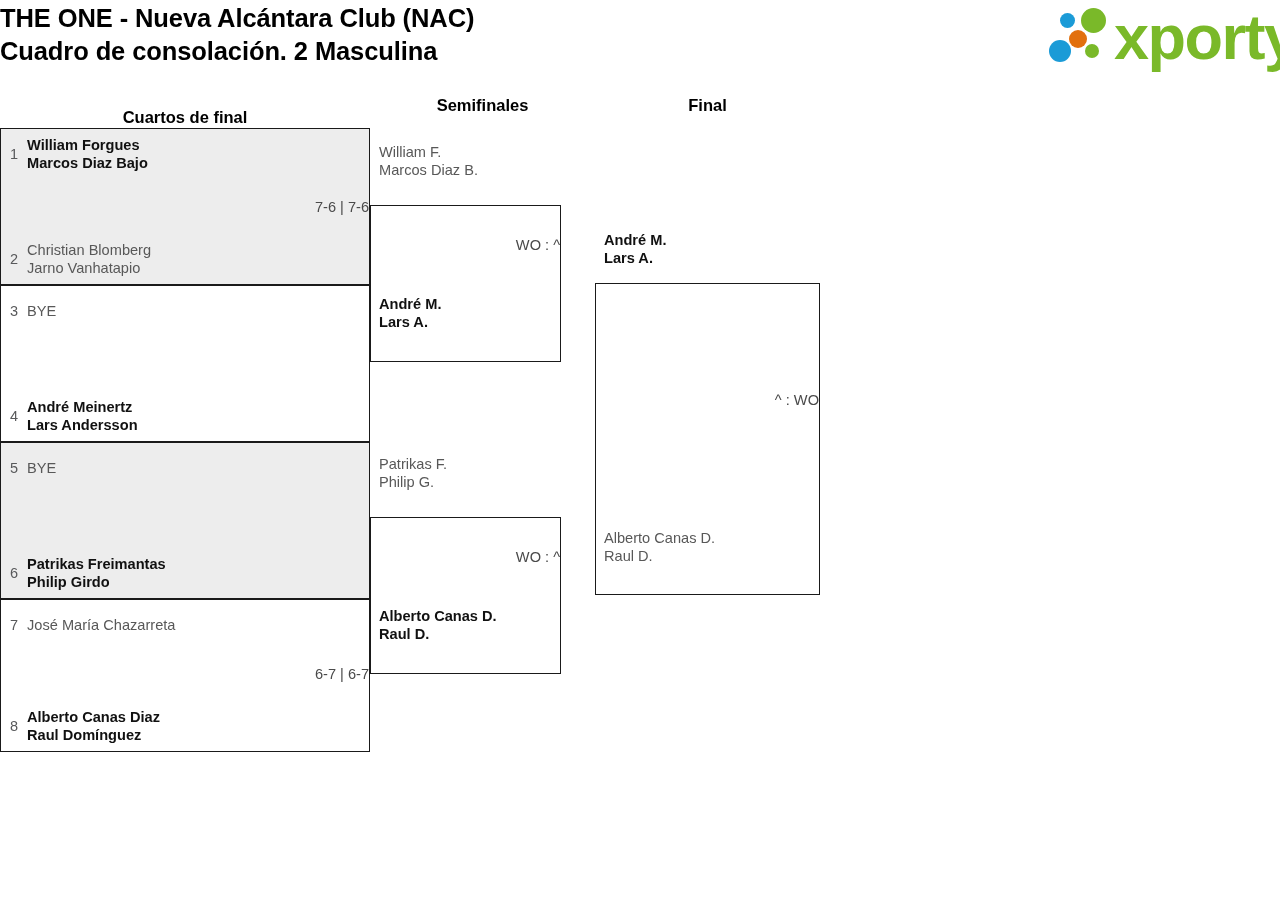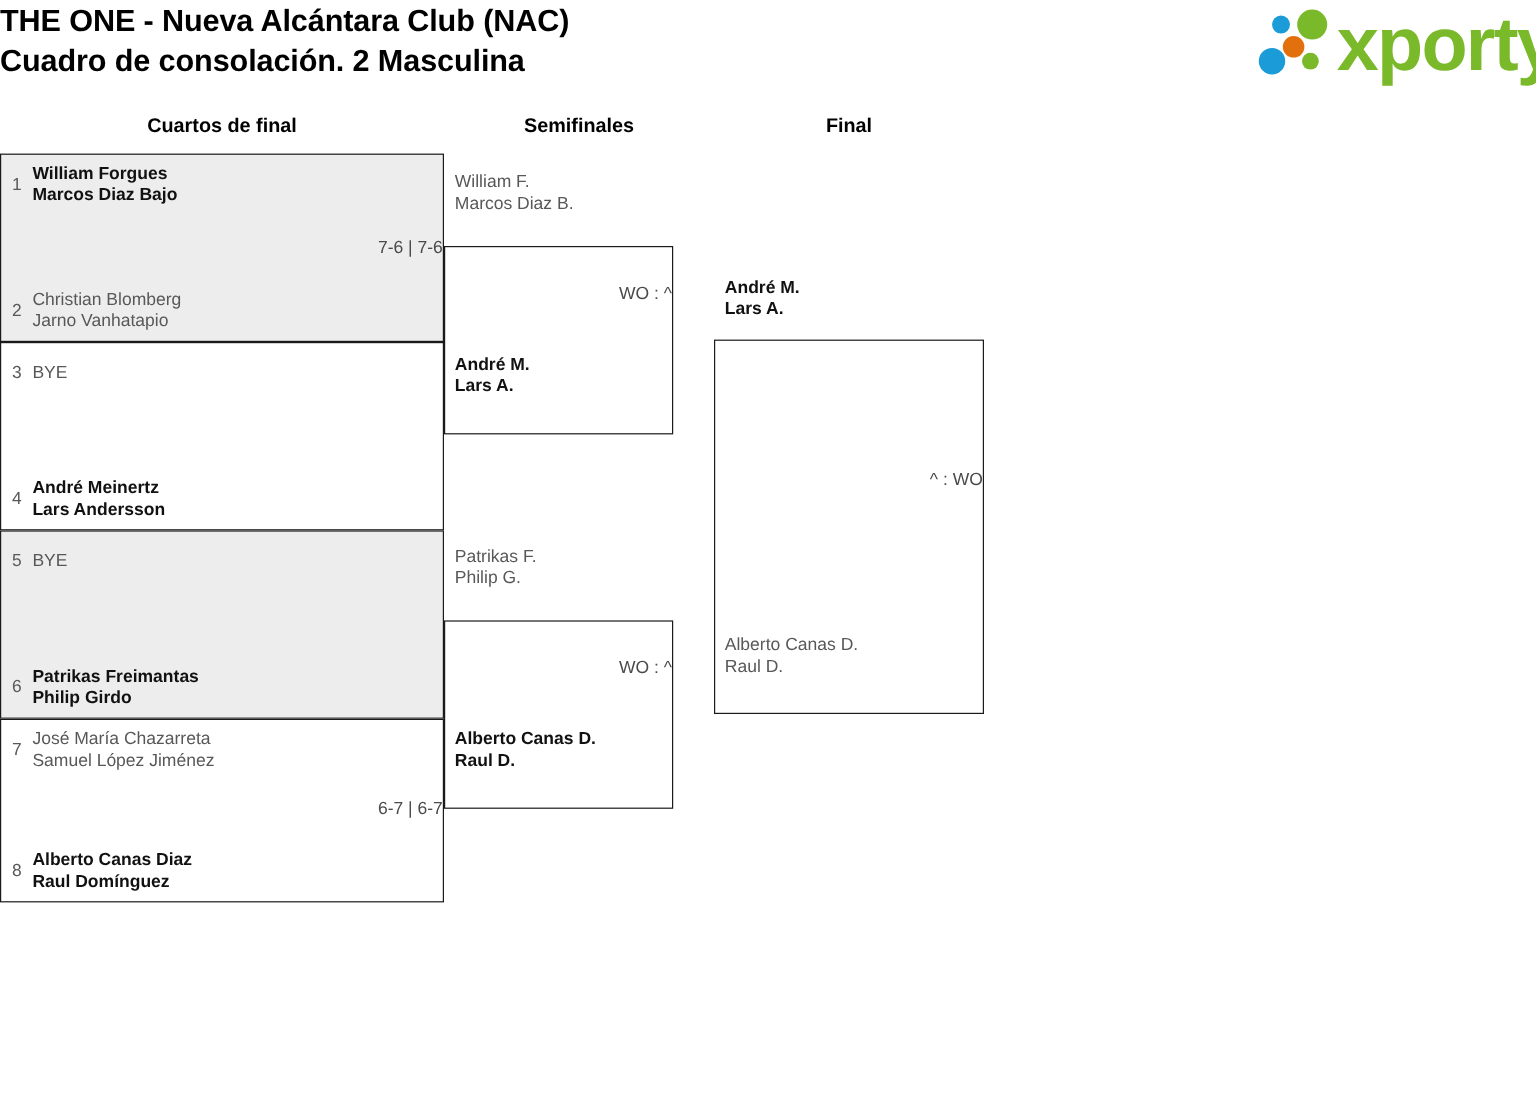--- a/index.html
+++ b/index.html
@@ -72,21 +72,21 @@
   
   .col-header {
     position: absolute;
     top: 96px;
     font-size: 16.5px;
     font-weight: bold;
     color: #000000;
     text-align: center;
     white-space: nowrap;
   }
-  .col-header.c1 { left: 0px;   width: 370px; }
+  .col-header.c1 { left: 0px;   width: 370px; margin-top: 12px; }
   .col-header.c2 { left: 370px; width: 225px; }
   .col-header.c3 { left: 595px; width: 225px; }
 
   
   .bracket { position: absolute; left: 0; top: 0; width: 1280px; height: 916px; }
 
   .match {
     position: absolute;
     border: 1px solid #1a1a1a;
   }
@@ -224,21 +224,20 @@
           <div class="pname">Philip Girdo</div>
         </span>
       </div>
     </div>
 
     <div class="match r1 plain" style="top:599px; height:153px;">
       <div class="slot top loser">
         <span class="seed">7</span>
         <span class="players">
           <div class="pname">José María Chazarreta</div>
-          <div class="pname">Samuel López Jiménez</div>
         </span>
       </div>
       <div class="score" style="top:66px;">6-7 | 6-7</div>
       <div class="slot bottom winner">
         <span class="seed">8</span>
         <span class="players">
           <div class="pname">Alberto Canas Diaz</div>
           <div class="pname">Raul Domínguez</div>
         </span>
       </div>

